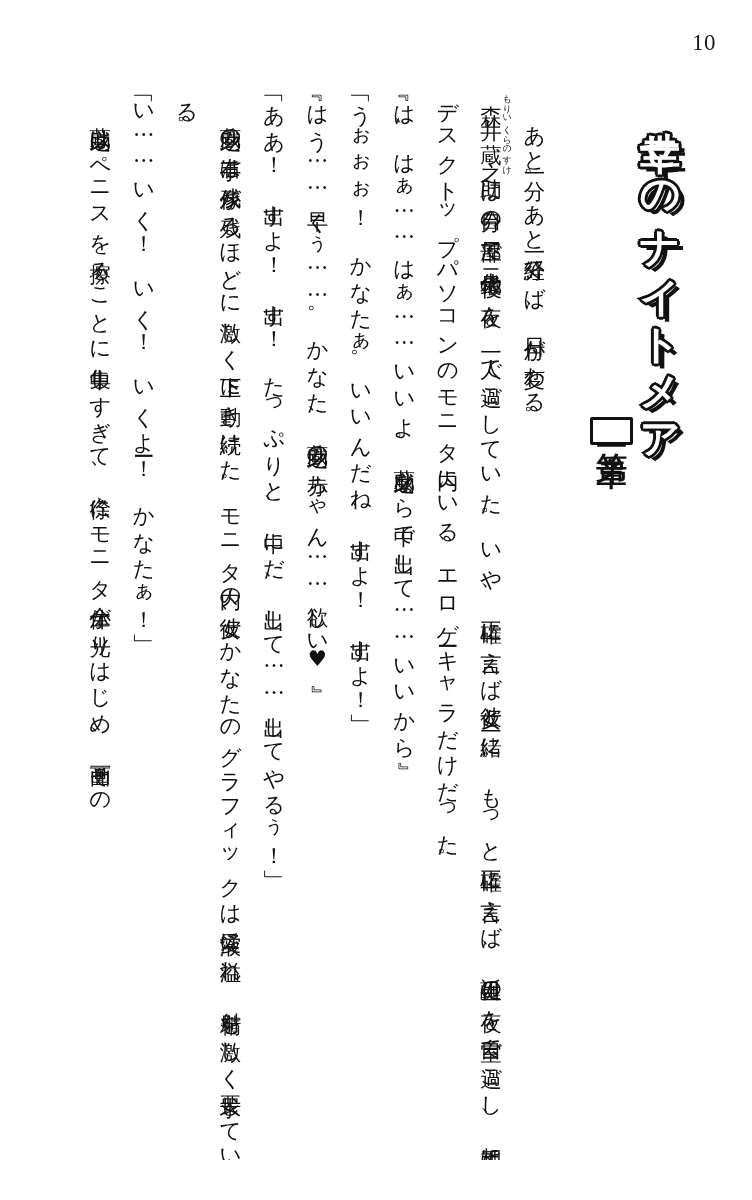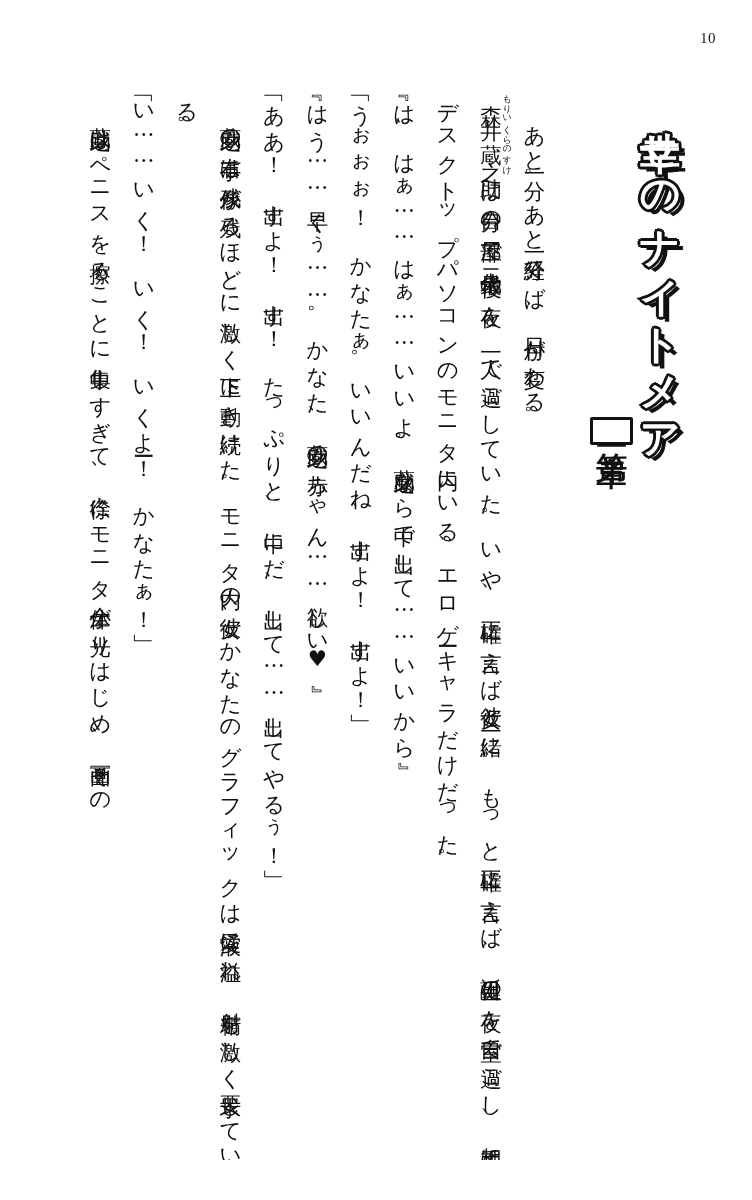--- a/index.html
+++ b/index.html
@@ -16,21 +16,21 @@
     height: 1200px;
     background: #ffffff;
     overflow: hidden;
     box-sizing: border-box;
   }
   
   .page-number {
     position: absolute;
     top: 30px;
     right: 36px;
-    font-size: 15px;
+    font-size: 23px;
     color: #1a1a1a;
     font-family: "Liberation Serif", serif;
     letter-spacing: 0.5px;
   }
 
   
   .chapter-block {
     position: absolute;
     top: 86px;
     right: 56px;

